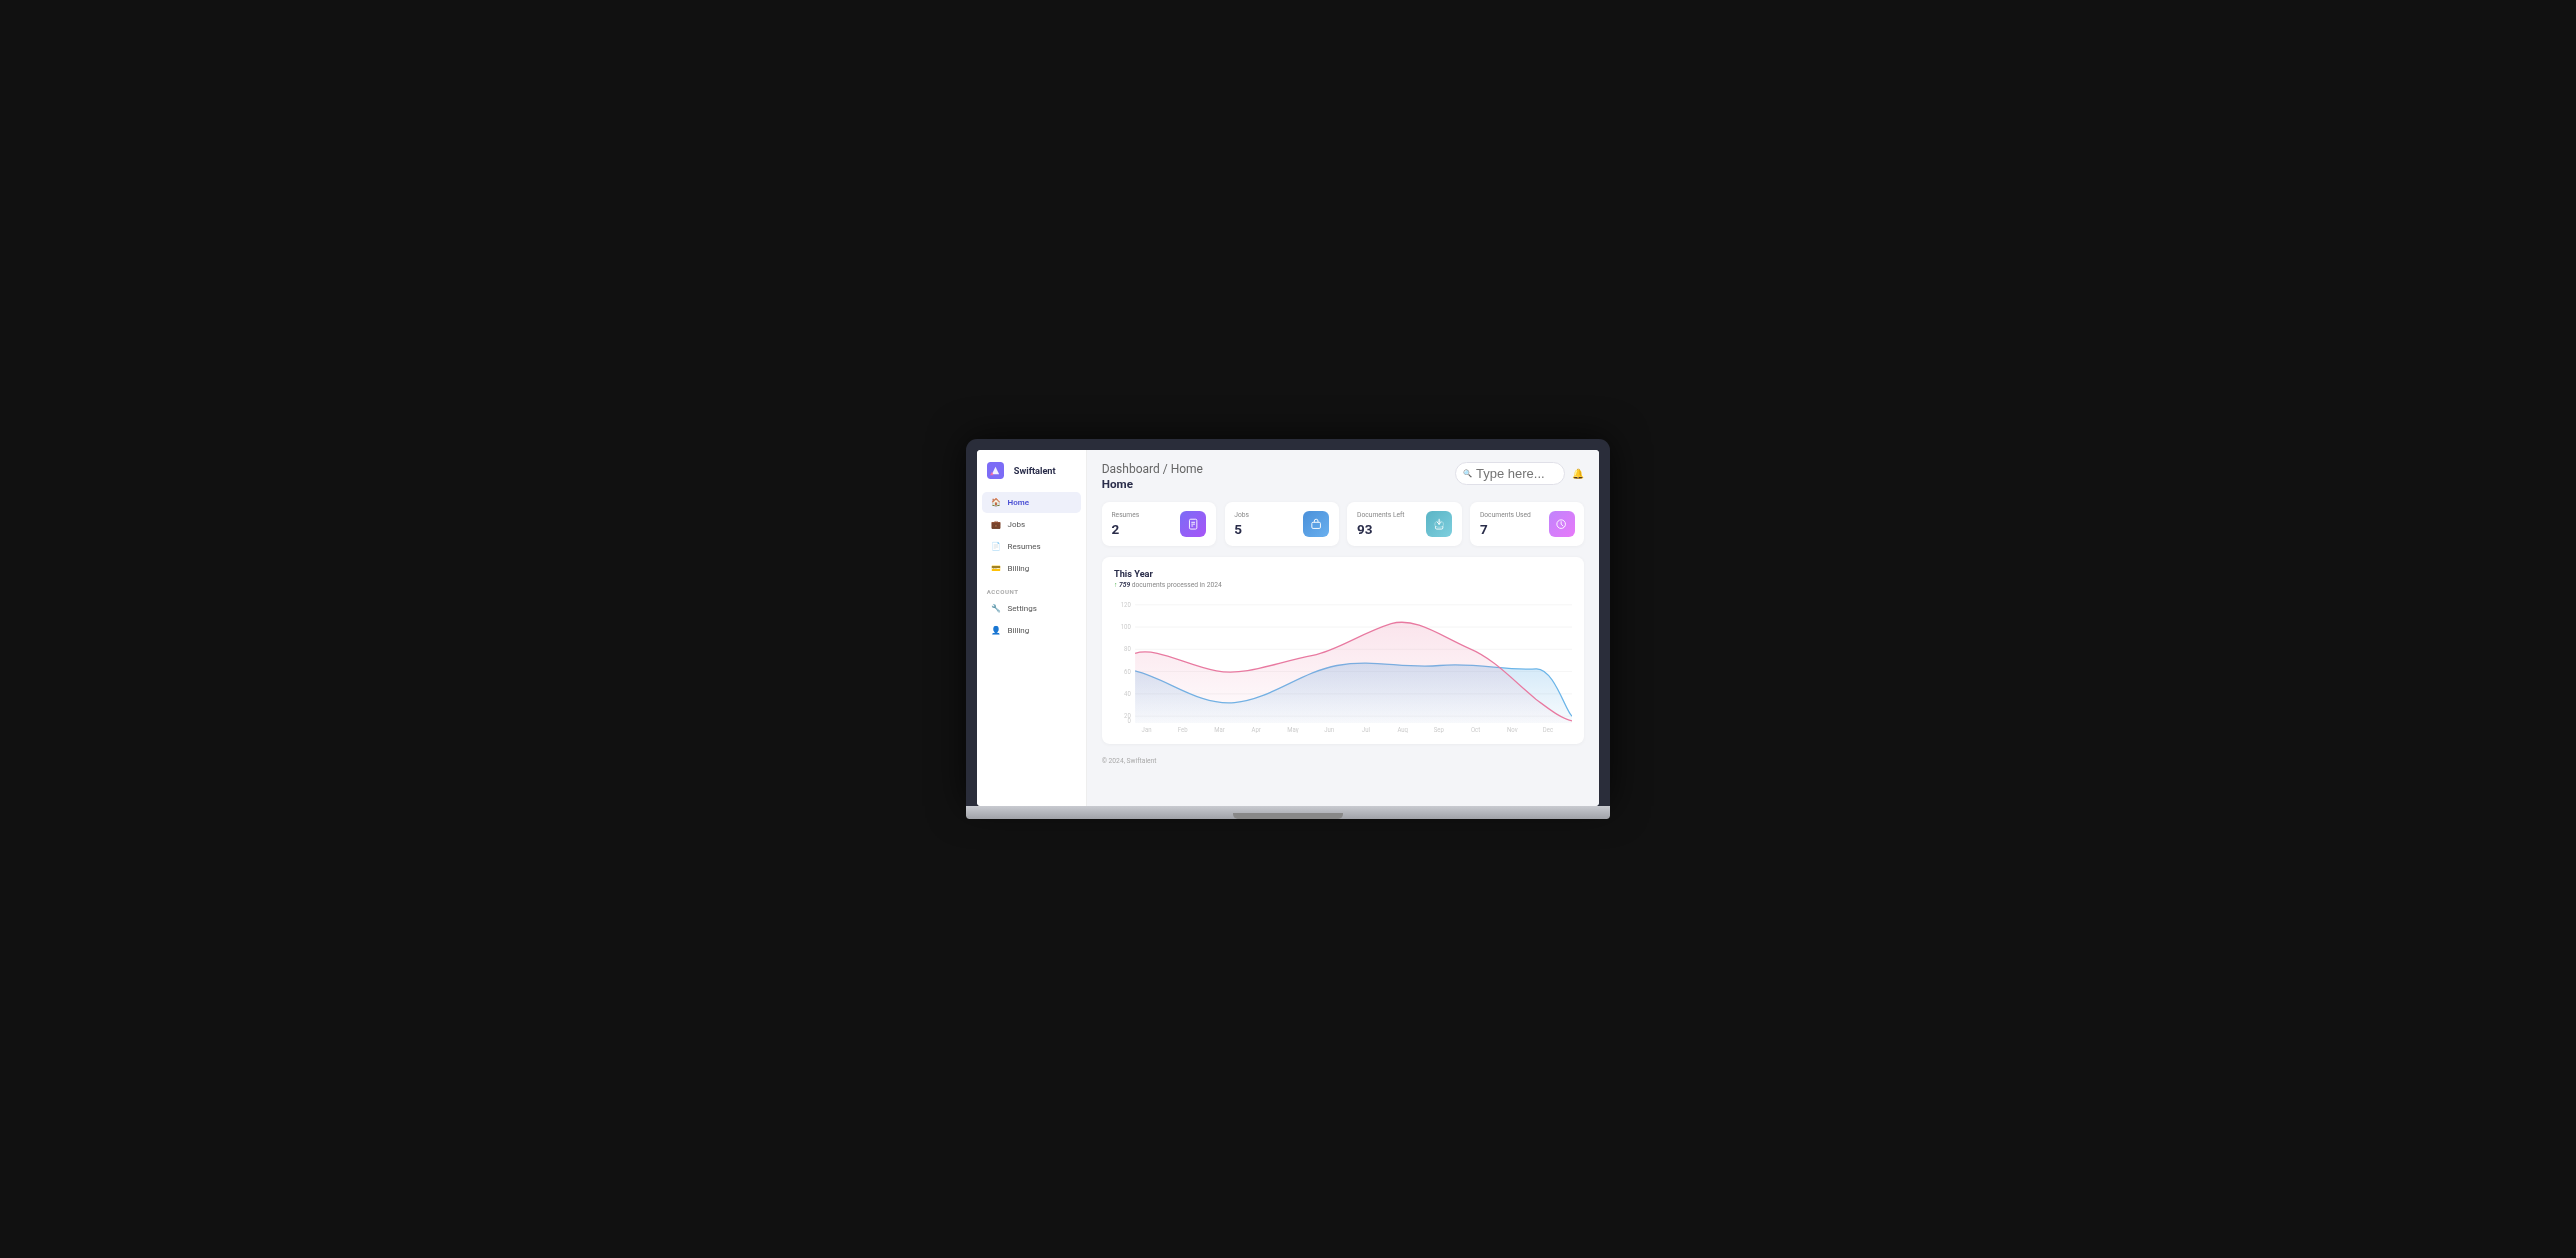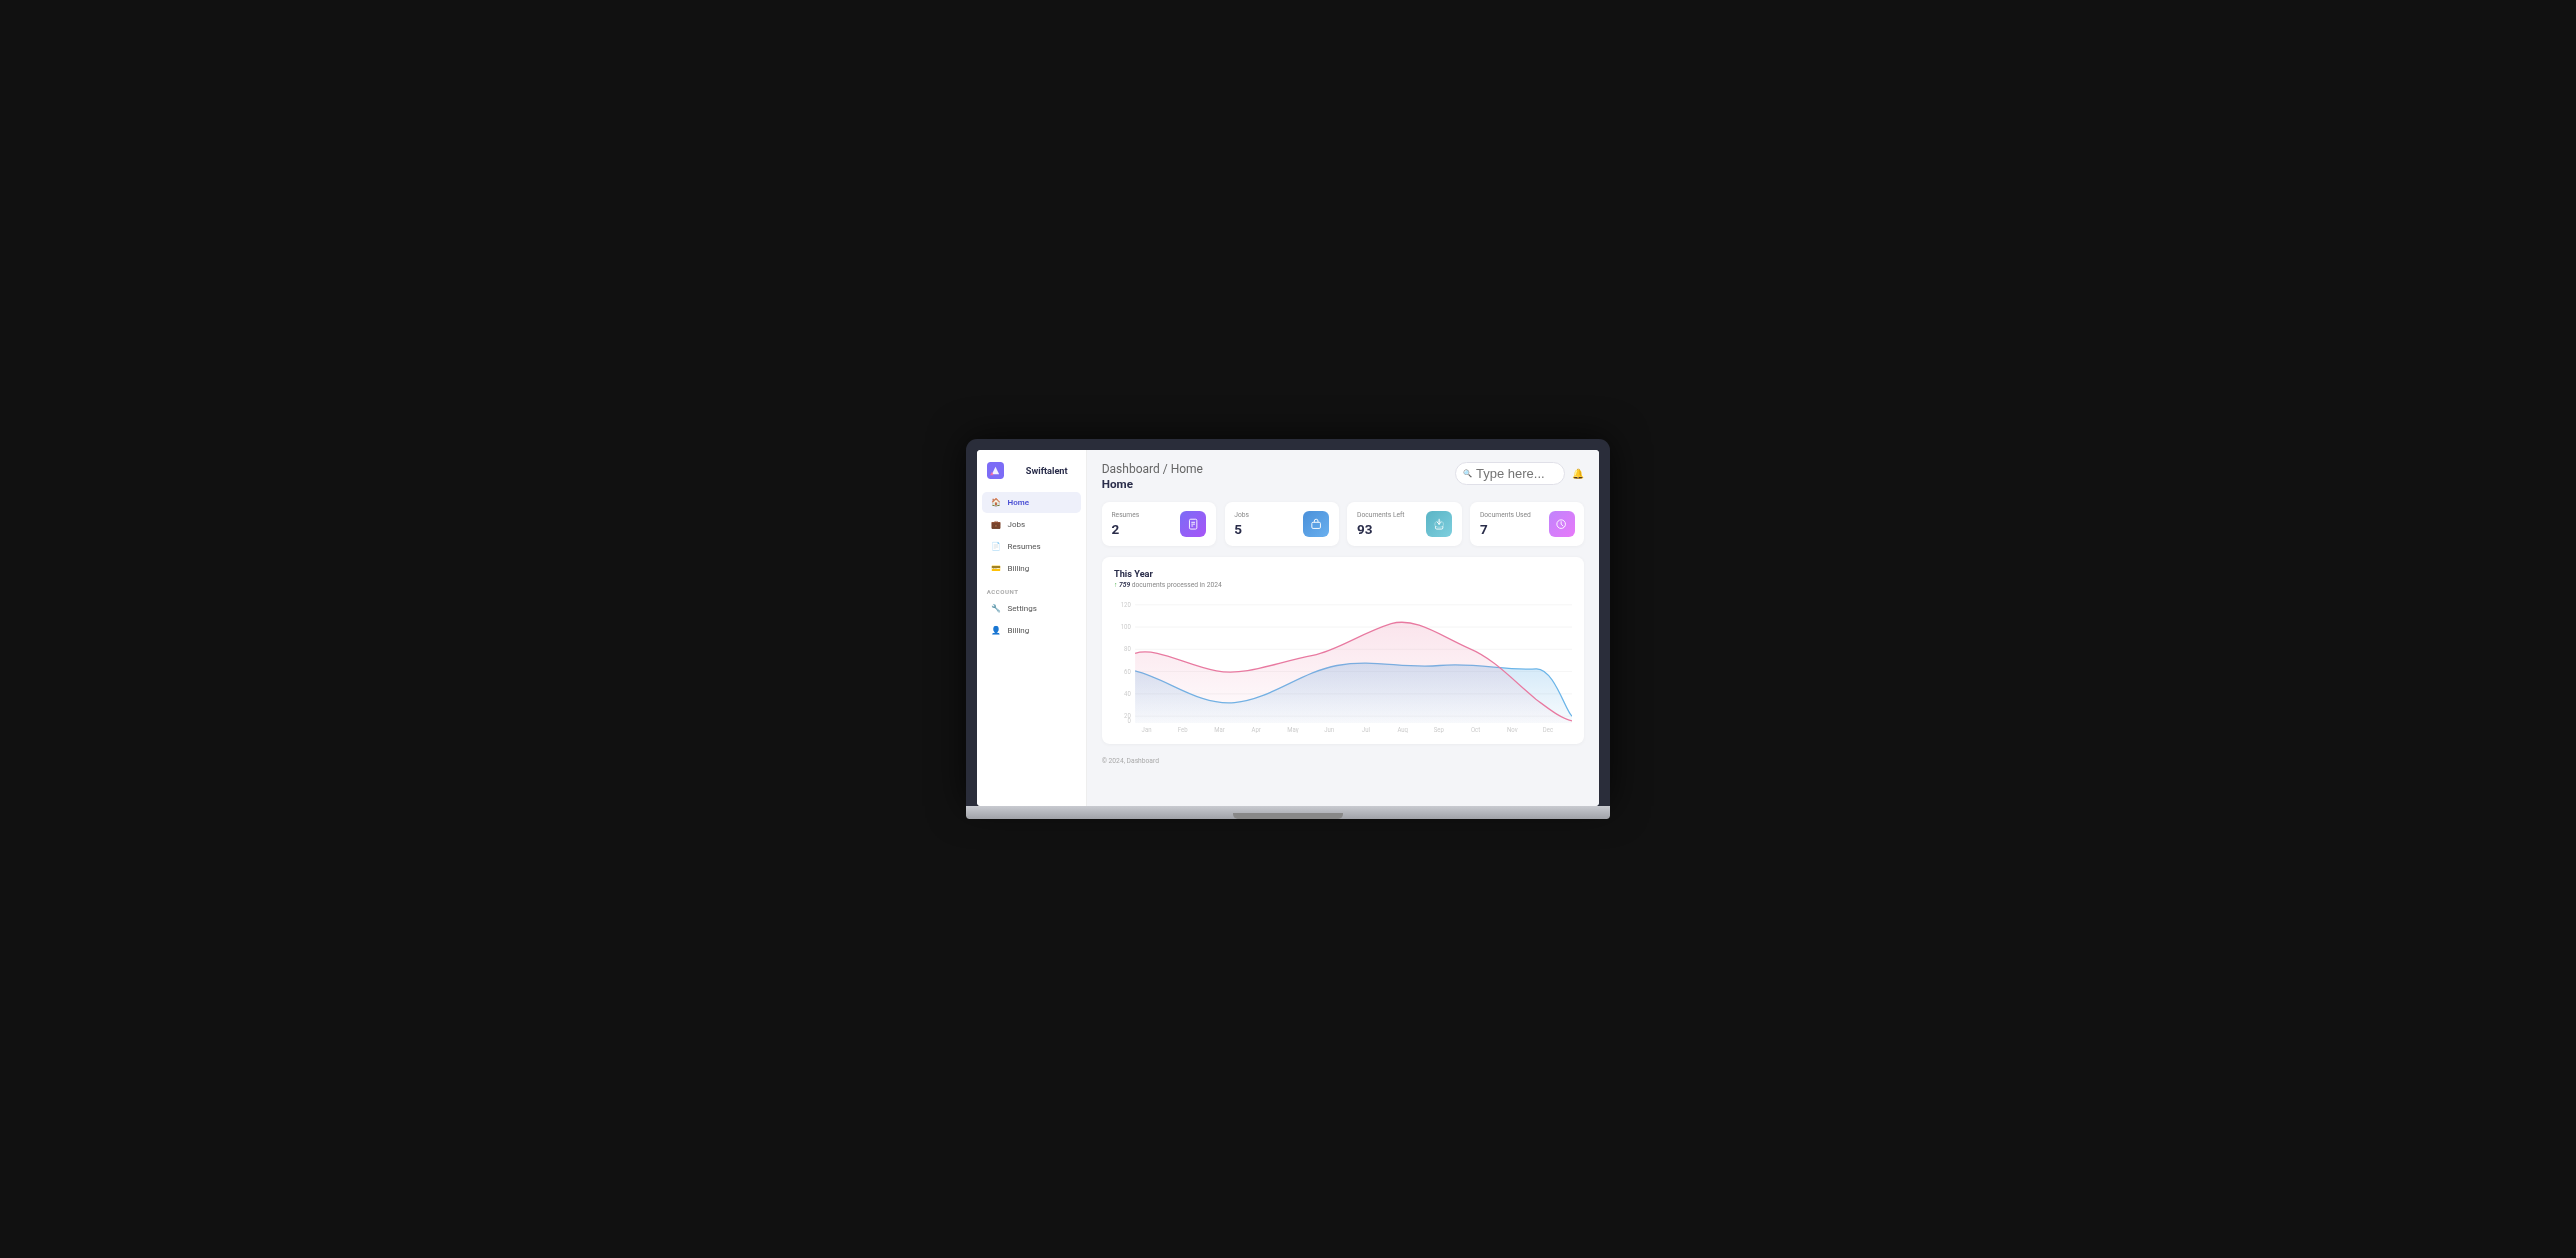--- a/index.html
+++ b/index.html
@@ -55,21 +55,21 @@
       background: #fff;
       padding: 12.3px 0;
       display: flex;
       flex-direction: column;
       border-right: 0.6px solid #eee;
       flex-shrink: 0;
     }
     .logo-area {
       display: flex;
       align-items: center;
-      gap: 22px;
+      gap: 10px;
       padding: 0 9.8px 12.3px 9.8px;
       text-align: center;
     }
     .logo-icon {
       width: 17px;
       height: 17px;
     }
     .logo-text {
       font-size: 9.2px;
       font-weight: 700;
@@ -413,21 +413,21 @@
                 <text x="479" y="198" text-anchor="middle" font-size="10" fill="#ccc">Aug</text>
                 <text x="539" y="198" text-anchor="middle" font-size="10" fill="#ccc">Sep</text>
                 <text x="600" y="198" text-anchor="middle" font-size="10" fill="#ccc">Oct</text>
                 <text x="661" y="198" text-anchor="middle" font-size="10" fill="#ccc">Nov</text>
                 <text x="720" y="198" text-anchor="middle" font-size="10" fill="#ccc">Dec</text>
               </svg>
             </div>
           </div>
 
           <div class="footer">
-            <span>© 2024, Dashboard</span>
+            <span>© 2024, Swiftalent</span>
           </div>
         </div>
       </div>
     </div>
   </div>
   <div class="laptop-base"></div>
 </div>
 
 
 </body></html>

